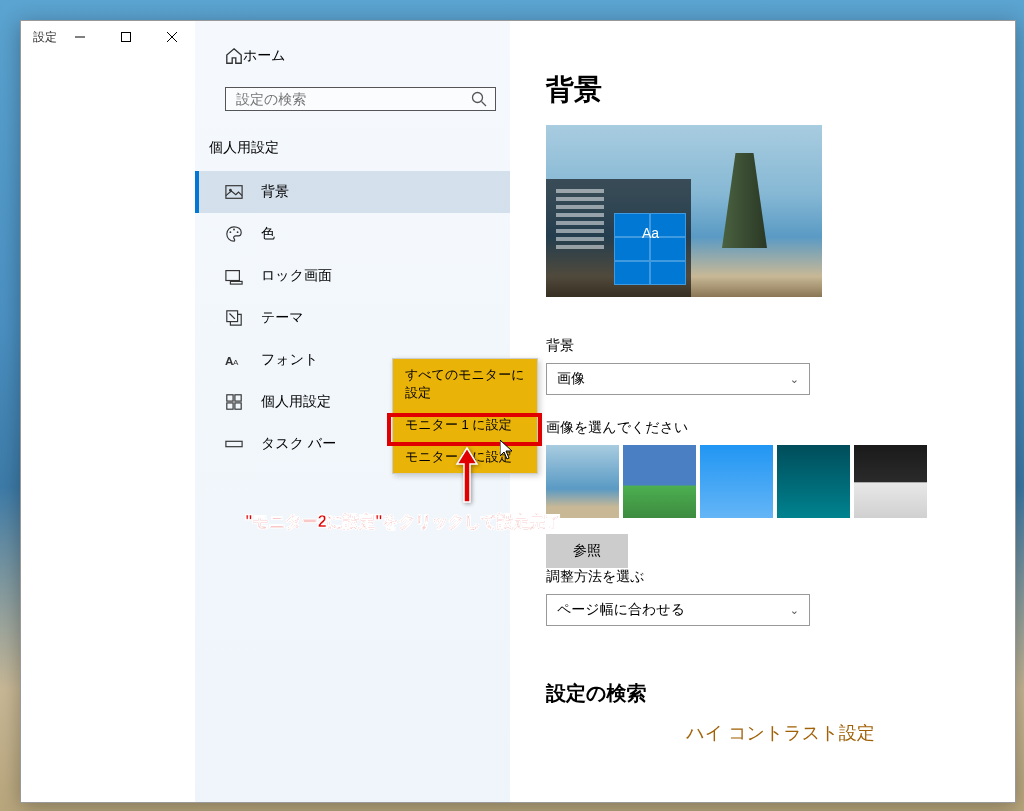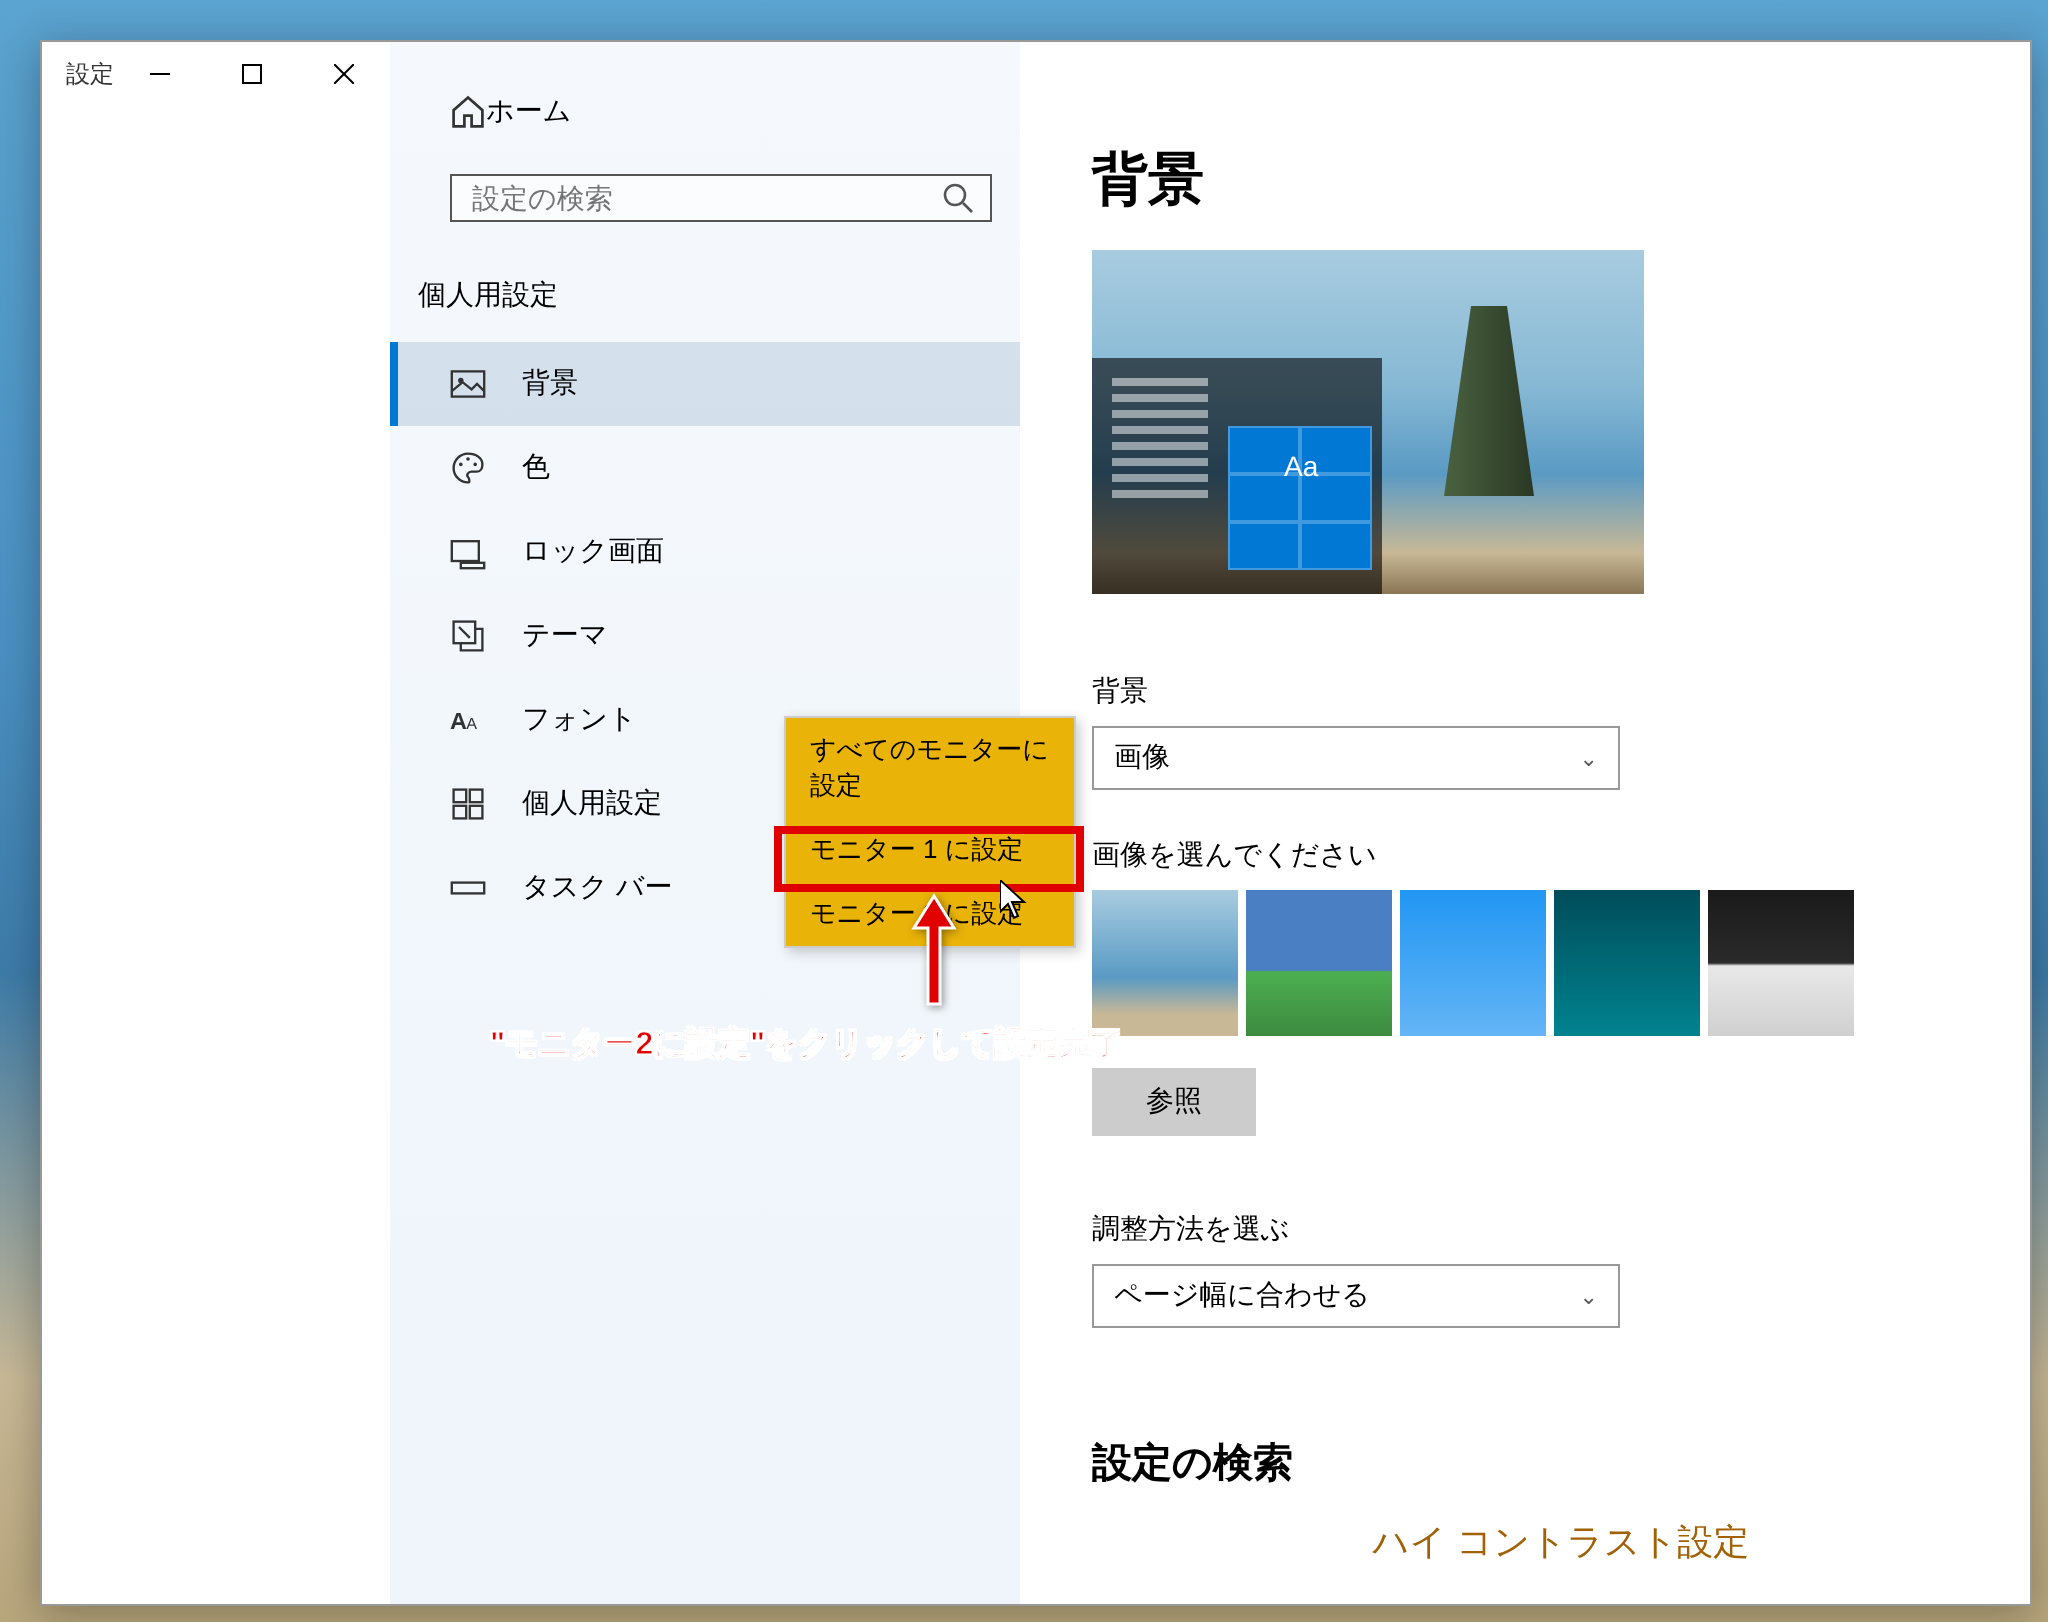--- a/index.html
+++ b/index.html
@@ -109,21 +109,21 @@
   .chevron { font-size: 11px; color: #555; }
   .thumbnails { display: flex; gap: 4px; margin-bottom: 16px; }
   .thumb { width: 73px; height: 73px; background: #888; cursor: pointer; position: relative; overflow: hidden; }
   .thumb1 { background: linear-gradient(to bottom, #a8cce0 0%, #5a9ac4 60%, #c8b896 85%); }
   .thumb2 { background: linear-gradient(to bottom, #4a7fc4 0%, #4a7fc4 55%, #4caf50 56%, #3d8b40 100%); }
   .thumb3 { background: linear-gradient(to bottom, #2196f3 0%, #64b5f6 100%); }
   .thumb4 { background: linear-gradient(to bottom, #004d5a 0%, #006d7a 60%, #00838f 100%); }
   .thumb5 { background: linear-gradient(to bottom, #1a1a1a 0%, #2a2a2a 50%, #e8e8e8 52%, #d0d0d0 100%); }
   .browse-btn {
     width: 82px; height: 34px; background: #cccccc; border: none;
-    font-size: 14px; cursor: pointer; margin-bottom: 38px;
+    font-size: 14px; cursor: pointer; 
   }
   .related-heading { font-size: 20px; font-weight: 600; margin-bottom: 14px; }
   .link { color: #a16207; font-size: 18px; cursor: pointer; text-align: center; }
   .context-menu {
     position: absolute; left: 392px; top: 358px; width: 146px;
     background: #eab308; border: 1px solid #ccc;
     box-shadow: 2px 2px 6px rgba(0,0,0,0.2); z-index: 10;
   }
   .context-item {
     padding: 7px 12px; font-size: 13px; cursor: pointer;

